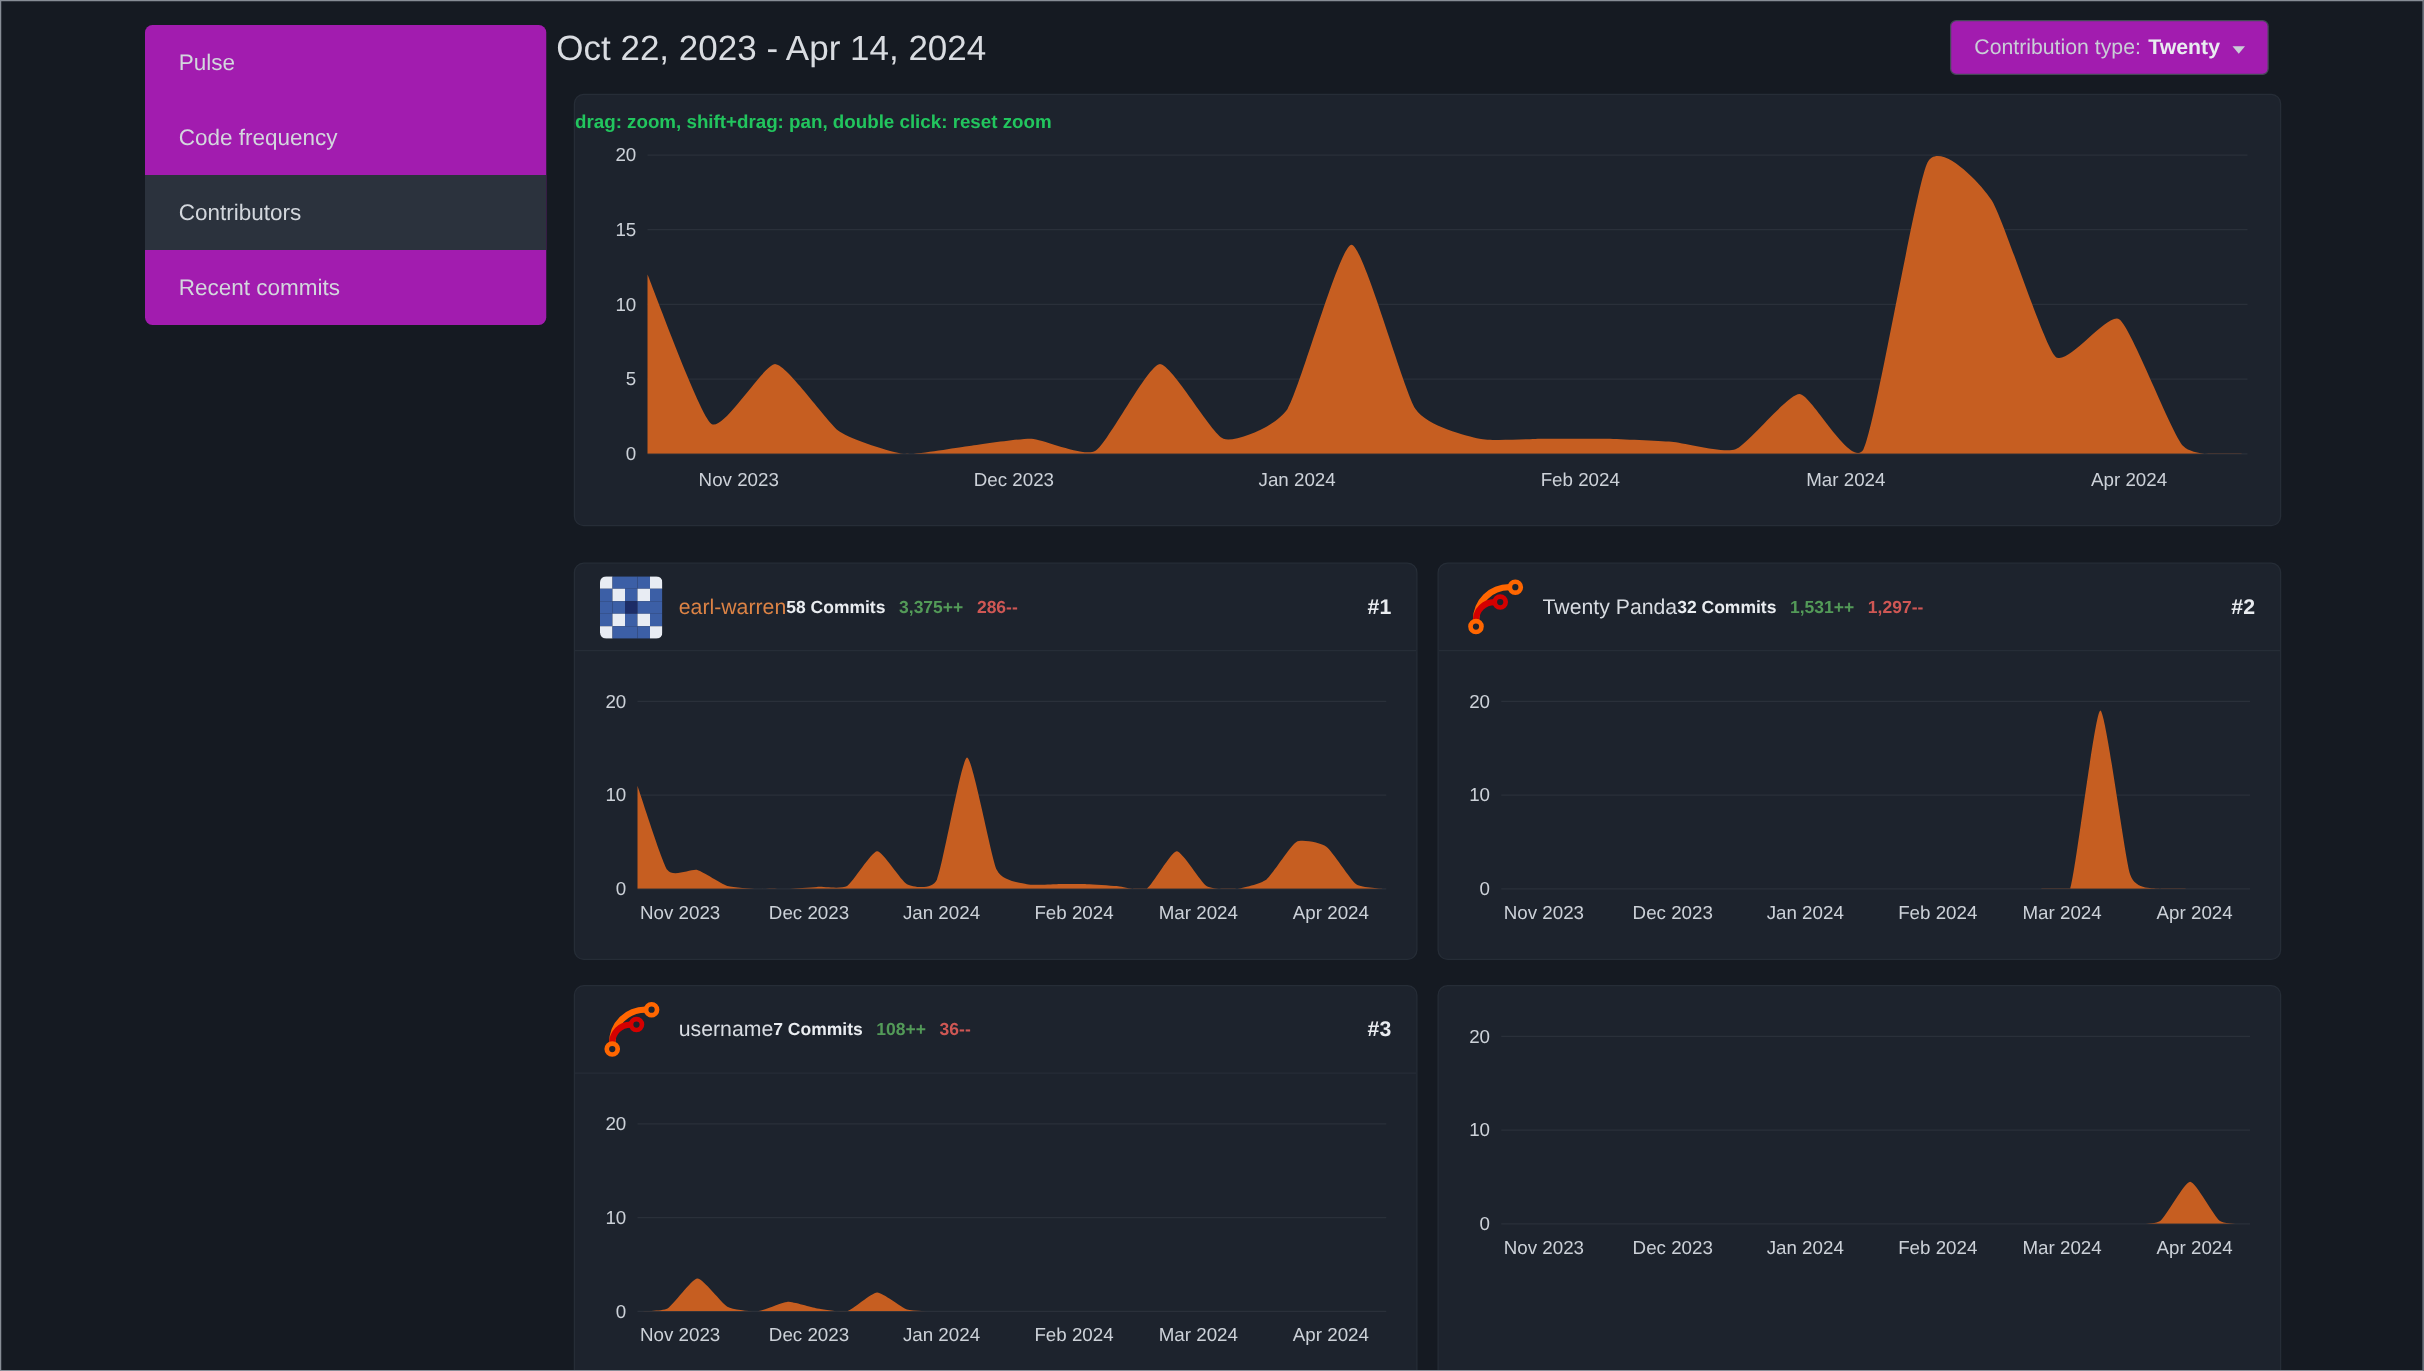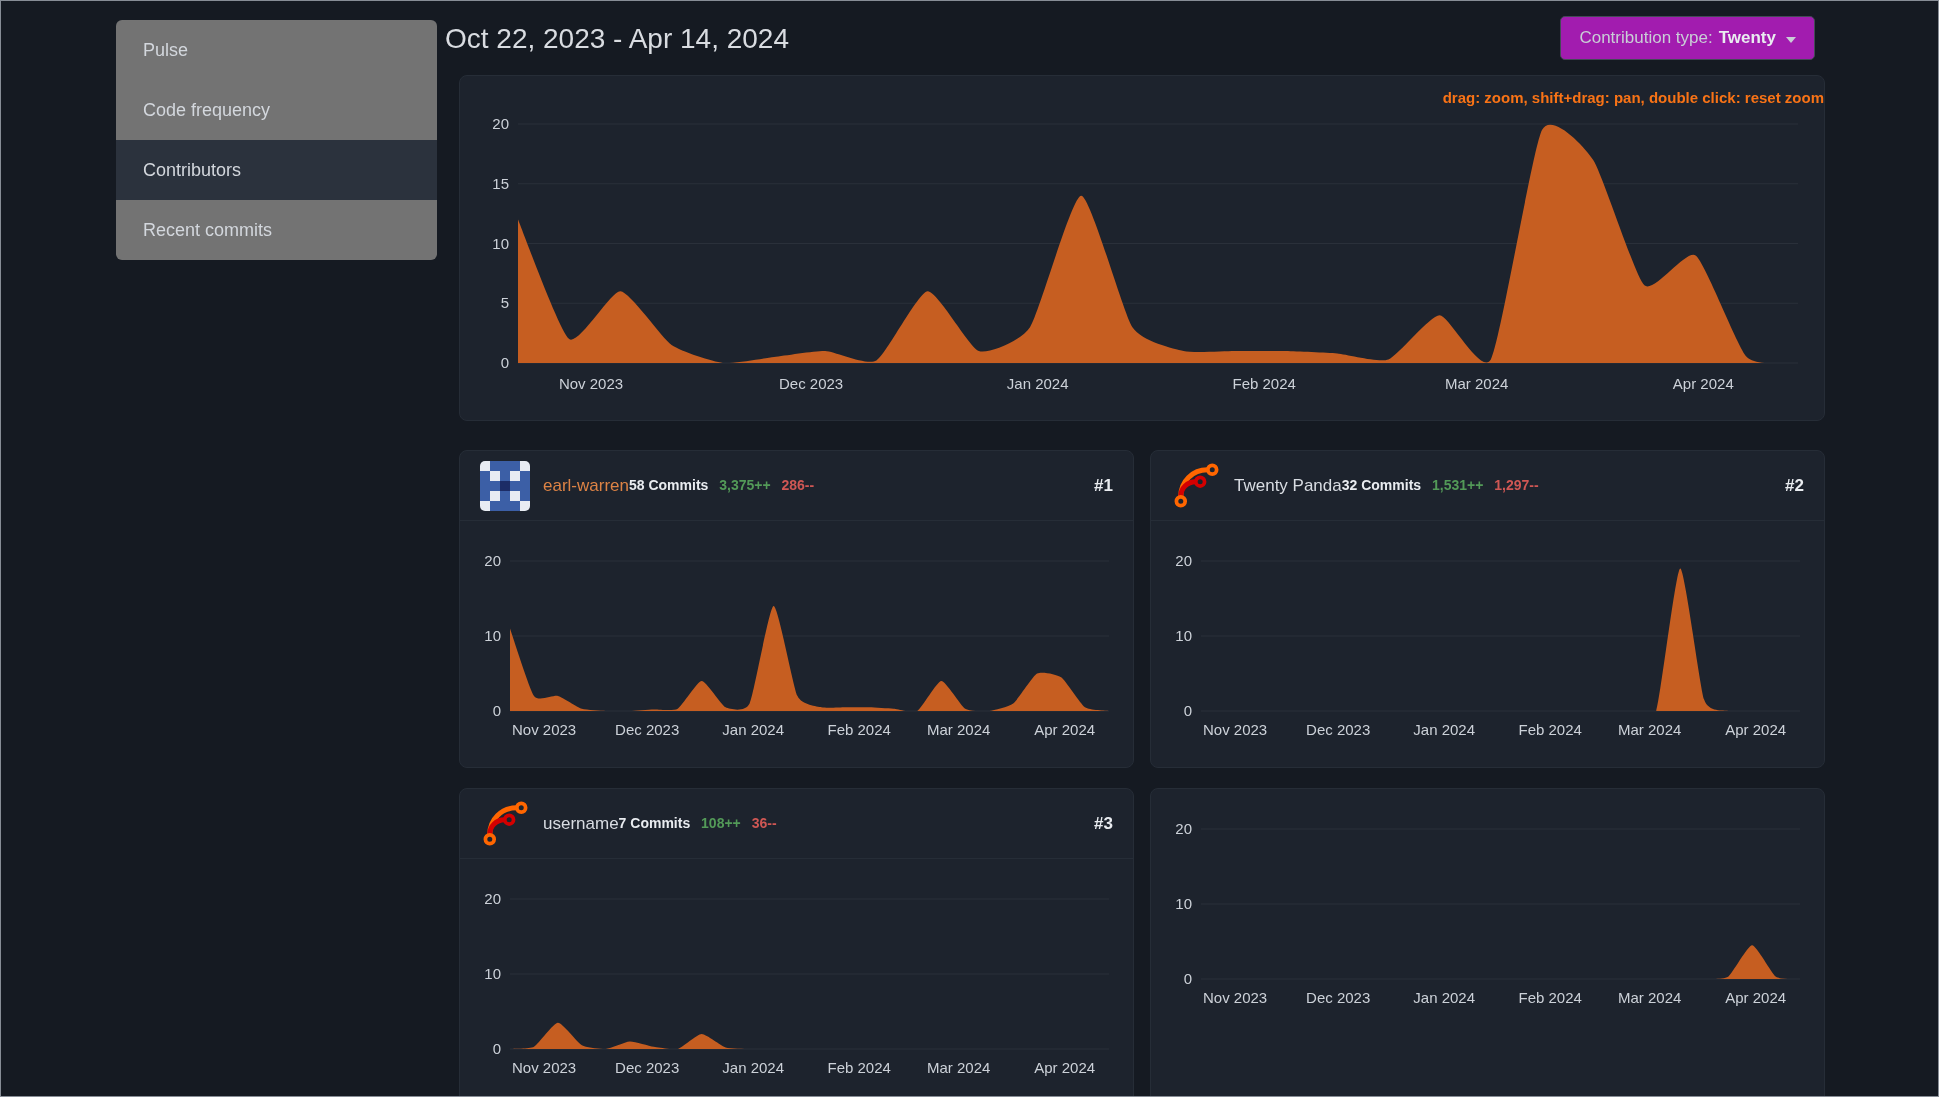--- a/index.html
+++ b/index.html
@@ -8,21 +8,21 @@
     background:#151a22;
     color:#d3d7dd;
     font-family:"Liberation Sans", sans-serif;
     overflow:hidden;
     position:relative;
     border:1px solid #878d96;
   }
   
   .sidebar {
     position:absolute; left:115px; top:19px; width:321px;
-    background:#737373; border-radius:6px; overflow:hidden;
+    background:#a21caf; border-radius:6px; overflow:hidden;
   }
   .side-item {
     display:flex; align-items:center;
     height:60px; padding:0 27px;
     font-size:18px; color:#d3d7dd; cursor:pointer; text-decoration:none;
   }
   .side-item.active { background:#2b323d; }
   
   .date-range {
     position:absolute; left:444px; top:22px;
@@ -41,22 +41,22 @@
     border-left:5px solid transparent; border-right:5px solid transparent;
     border-top:6px solid #c9ced6;
   }
   
   .card {
     background:#1d232d; border:1px solid #262d37; border-radius:8px;
     position:absolute;
   }
   .main-card { left:458px; top:74px; width:1366px; height:346px; }
   .hint {
-    padding-top:13px; text-align:right;
-    font-size:15px; font-weight:700; color:#f97316;
+    padding-top:13px; text-align:left;
+    font-size:15px; font-weight:700; color:#22c55e;
   }
   svg.chart { display:block; }
   .main-card svg.chart { margin:3px 0 0 20px; }
   
   .grid {
     position:absolute; left:458px; top:449px; width:1366px;
     display:grid; grid-template-columns:675px 675px; gap:20px 16px;
   }
   .contrib-card { position:relative; width:675px; height:318px; }
   .card-head {

